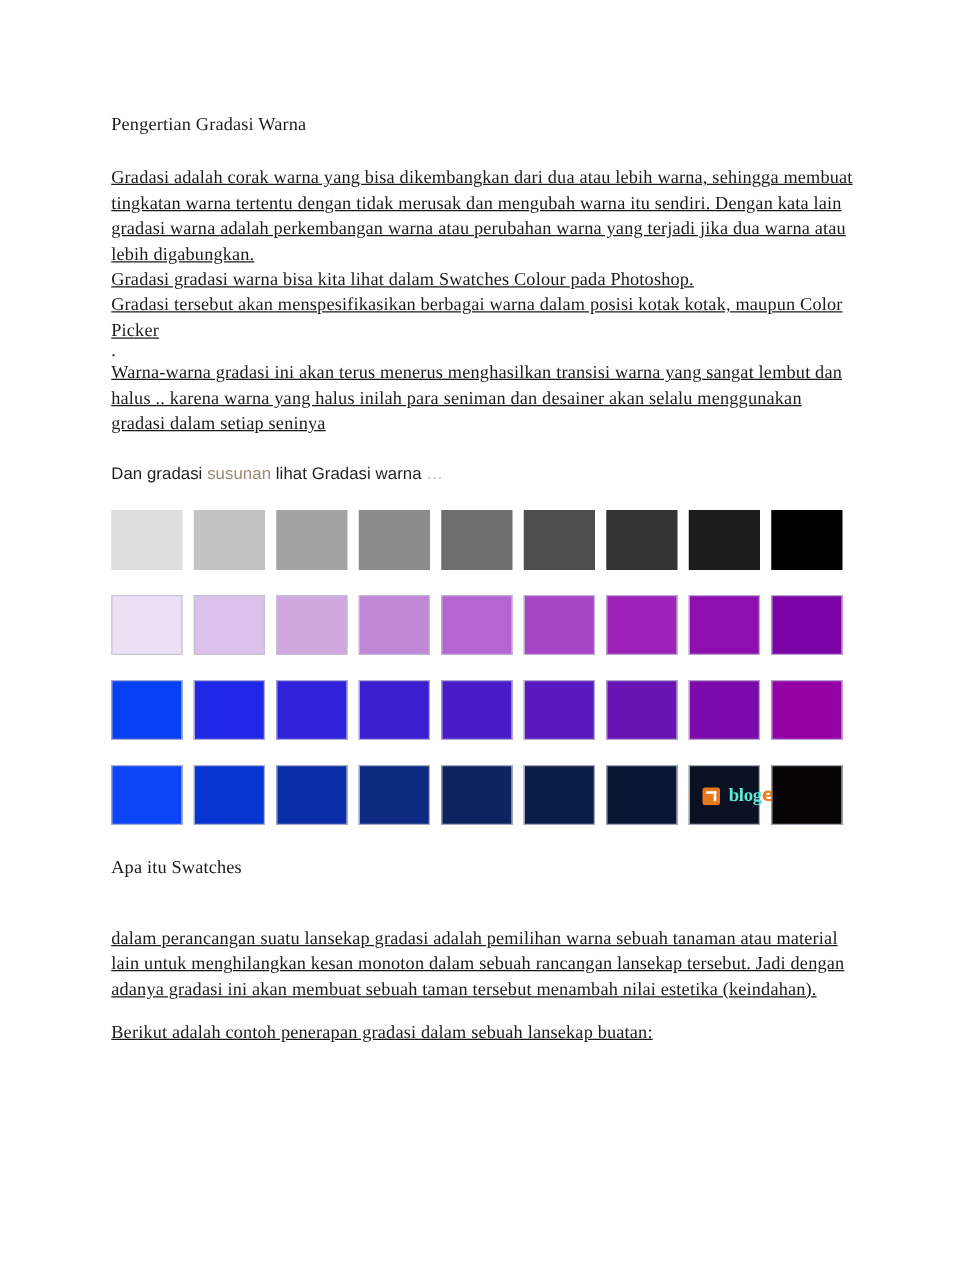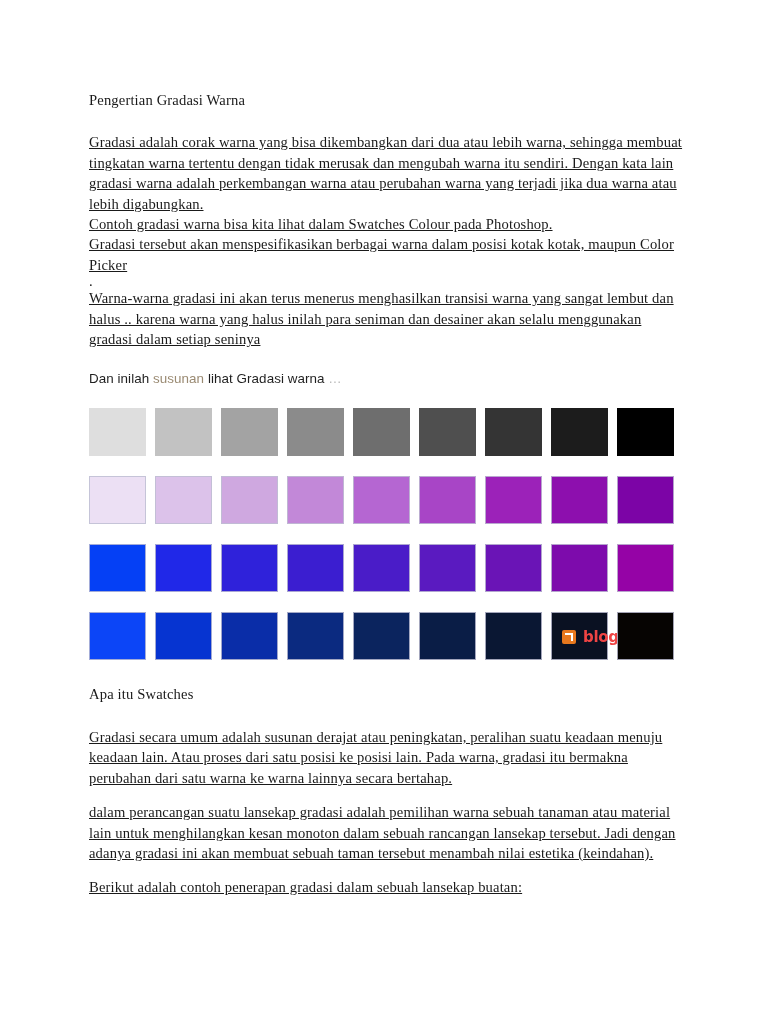--- a/index.html
+++ b/index.html
@@ -133,44 +133,44 @@
   }
   .logo-text {
     margin-left: 7px;
     font-family: "DejaVu Sans", "Liberation Sans", sans-serif;
     font-size: 15px;
     font-weight: 700;
     letter-spacing: -0.02em;
     line-height: 1;
     white-space: nowrap;
   }
-  .logo-text .a { color: #ef4444; }
+  .logo-text .a { color: #5eead4; font-family: Liberation Serif, serif; }
   .logo-text .b { color: #ef8019; }
 
   .after-grid { height: 24px; }
 </style>
 </head>
 <body>
 
 <div class="page">
   <div class="content">
 
     <p class="para heading">Pengertian Gradasi Warna</p>
 
     <p class="para tight">Gradasi adalah corak warna yang bisa dikembangkan dari dua atau lebih warna, sehingga membuat tingkatan warna tertentu dengan tidak merusak dan mengubah warna itu sendiri. Dengan kata lain gradasi warna adalah perkembangan warna atau perubahan warna yang terjadi jika dua warna atau lebih digabungkan.</p>
-    <p class="para tight">Contoh gradasi warna bisa kita lihat dalam Swatches Colour pada Photoshop.</p>
+    <p class="para tight">Gradasi gradasi warna bisa kita lihat dalam Swatches Colour pada Photoshop.</p>
     <p class="para tight">Gradasi tersebut akan menspesifikasikan berbagai warna dalam posisi kotak kotak, maupun Color Picker</p>
 
     <p class="dotline">.</p>
 
     <p class="para tight">Warna-warna gradasi ini akan terus menerus menghasilkan transisi warna yang sangat lembut dan halus .. karena warna yang halus inilah para seniman dan desainer akan selalu menggunakan gradasi dalam setiap seninya</p>
 
     <div class="gap-20"></div>
 
-    <p class="caption-line"><span>Dan inilah </span><span class="hl">susunan</span><span> lihat Gradasi warna </span><span class="dots">…</span></p>
+    <p class="caption-line"><span>Dan gradasi </span><span class="hl">susunan</span><span> lihat Gradasi warna </span><span class="dots">…</span></p>
 
     <div class="gap-20"></div>
 
     <div class="swatch-grid">
       <div class="swatch-row">
           <div class="swatch" style="background: rgb(222, 222, 222);"></div>
           <div class="swatch" style="background: rgb(194, 194, 194);"></div>
           <div class="swatch" style="background: rgb(163, 163, 163);"></div>
           <div class="swatch" style="background: rgb(139, 139, 139);"></div>
           <div class="swatch" style="background: rgb(110, 110, 110);"></div>
@@ -216,21 +216,20 @@
             </div>
           </div>
           <div class="swatch bordered" style="background: rgb(6, 4, 2);"></div>
         </div>
     </div>
 
     <div class="after-grid"></div>
 
     <p class="para heading">Apa itu Swatches</p>
 
-    <p class="para tight">Gradasi secara umum adalah susunan derajat atau peningkatan, peralihan suatu keadaan menuju keadaan lain. Atau proses dari satu posisi ke posisi lain. Pada warna, gradasi itu bermakna perubahan dari satu warna ke warna lainnya secara bertahap.</p>
 
     <div class="gap-14"></div>
 
     <p class="para tight">dalam perancangan suatu lansekap gradasi adalah pemilihan warna sebuah tanaman atau material lain untuk menghilangkan kesan monoton dalam sebuah rancangan lansekap tersebut. Jadi dengan adanya gradasi ini akan membuat sebuah taman tersebut menambah nilai estetika (keindahan).</p>
 
     <div class="gap-14"></div>
 
     <p class="para tight">Berikut adalah contoh penerapan gradasi dalam sebuah lansekap buatan:</p>
 
   </div>

